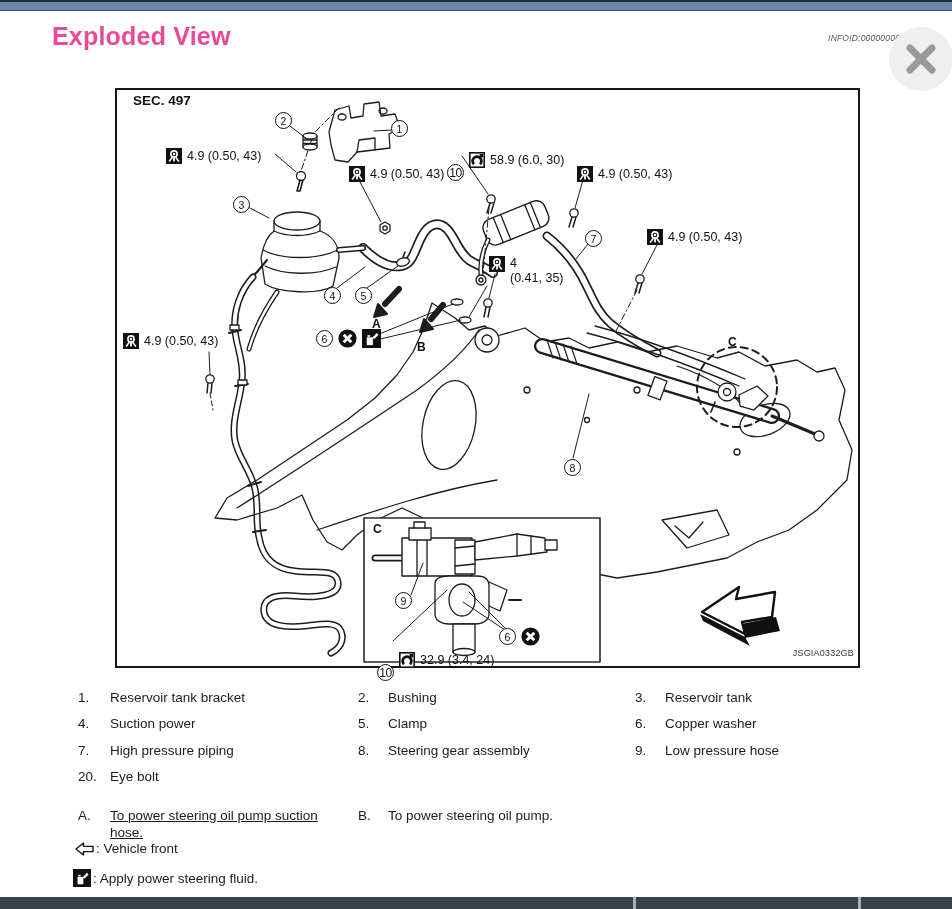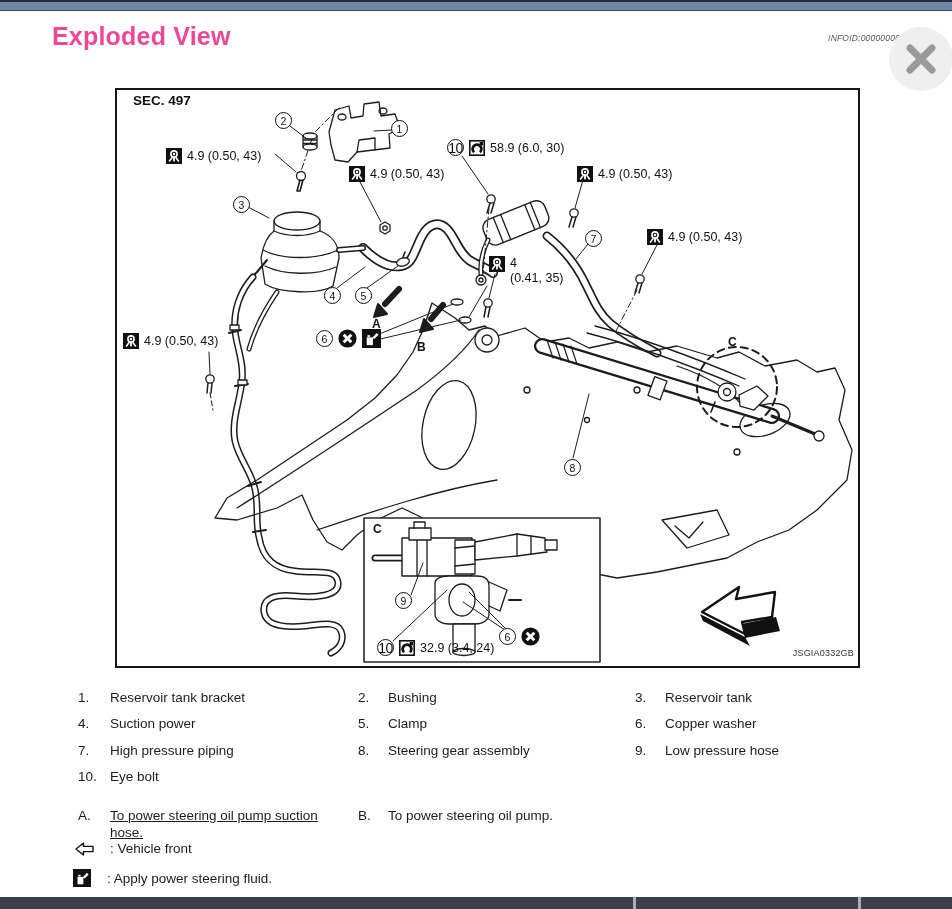--- a/index.html
+++ b/index.html
@@ -38,40 +38,40 @@
   }
   .frame svg.art{position:absolute;left:0;top:0;}
   .sec-label{position:absolute;left:16px;top:3px;font-size:13.5px;font-weight:700;color:#111;}
   .figure-id{position:absolute;right:4px;bottom:8px;font-size:9px;color:#333;letter-spacing:.2px;}
   
   .co{
     position:absolute;width:17px;height:17px;border:1.4px solid #111;border-radius:50%;
     background:#fff;display:flex;align-items:center;justify-content:center;
     font-size:10.5px;color:#111;box-sizing:border-box;
   }
-  .co.ten{font-size:14px;letter-spacing:-.5px;}
+  .co.ten{font-size:12px;letter-spacing:-.5px;margin-top:25px;}
   
   .tq{position:absolute;display:flex;align-items:center;gap:5px;white-space:nowrap;}
   .tq .txt{font-size:12.5px;color:#111;}
   .tq .col{display:flex;flex-direction:column;line-height:1.2;}
   .ic16{width:16px;height:16px;flex:0 0 16px;}
   .ic19{width:19px;height:19px;flex:0 0 19px;}
   .letter{position:absolute;font-size:12px;font-weight:700;color:#111;}
   
   .legend{
     position:absolute;left:78px;top:690px;width:812px;font-size:13.5px;color:#1c1c1c;
     display:grid;grid-template-columns:32px 248px 30px 247px 30px auto;
     row-gap:9.5px;line-height:1.25;
   }
   .legend .num{}
   .legend .lab{padding-right:10px;}
   .legend .wrapcol{max-width:240px;text-decoration:underline;}
   .refs-gap{height:3px;grid-column:1 / span 6;}
   
-  .note{position:absolute;display:flex;align-items:center;gap:16px;font-size:13.5px;color:#1c1c1c;}
+  .note{position:absolute;display:flex;align-items:center;gap:2px;font-size:13.5px;color:#1c1c1c;}
   
   .nosel{user-select:none;}
 </style>
 </head>
 <body>
 
 <svg width="0" height="0" style="position:absolute" aria-hidden="true">
   <defs>
     <symbol id="ic-torque" viewBox="0 0 16 16">
       <rect x="0" y="0" width="16" height="16" fill="#111"></rect>
@@ -367,21 +367,21 @@
   <span class="num">6.</span>
   <span class="lab">Copper washer</span>
 
   <span class="num">7.</span>
   <span class="lab">High pressure piping</span>
   <span class="num">8.</span>
   <span class="lab">Steering gear assembly</span>
   <span class="num">9.</span>
   <span class="lab">Low pressure hose</span>
 
-  <span class="num">10.</span>
+  <span class="num">20.</span>
   <span class="lab">Eye bolt</span>
   <span></span>
     <span></span>
     <span></span>
     <span></span>
 
   <span class="refs-gap"></span>
 
   <span class="num">A.</span>
   <span class="lab wrapcol">To power steering oil pump suction hose.</span>

